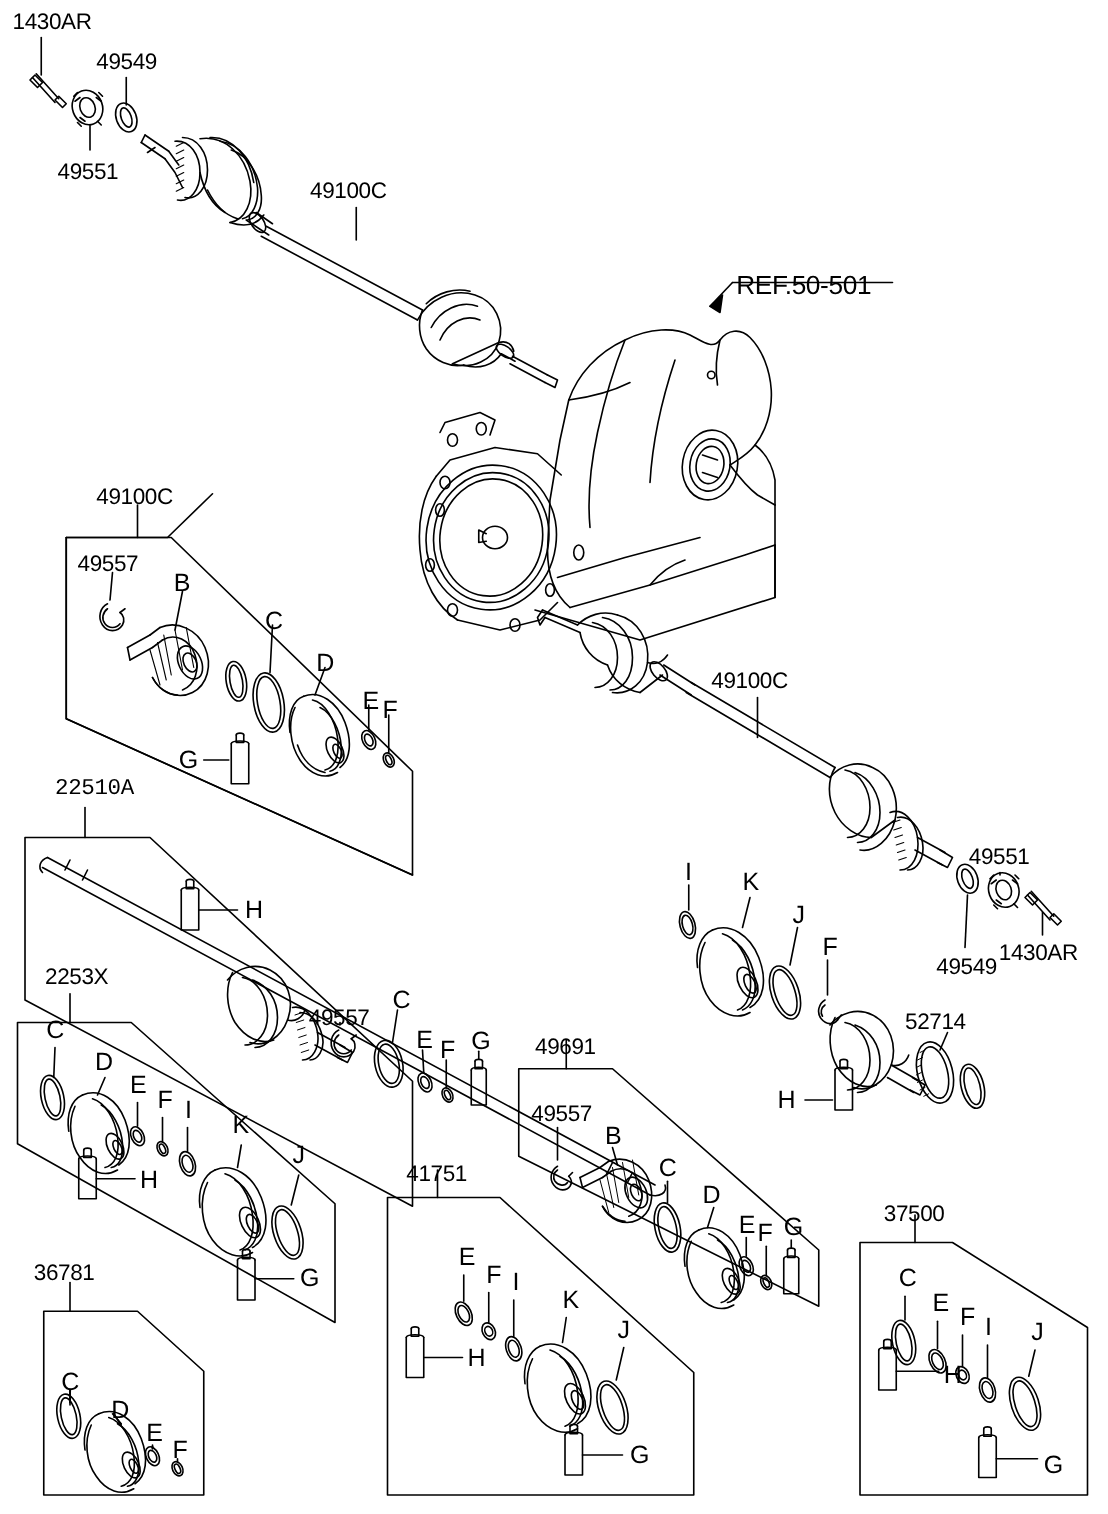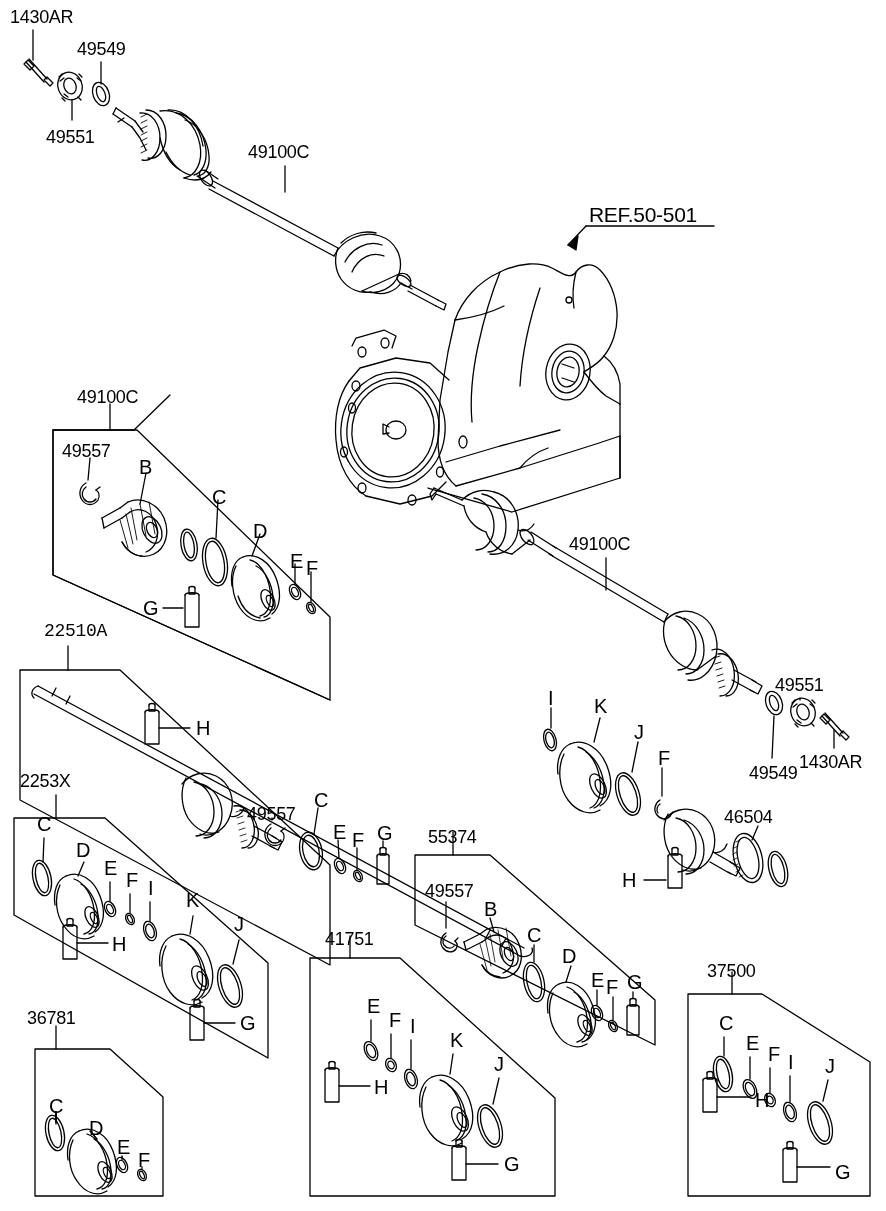--- a/index.html
+++ b/index.html
@@ -715,21 +715,21 @@
   </g>
   <path d="M797 1167 L830 1167"></path>
 
   </g>
 </svg>
 
 <div class="lbl partno" style="left:10px;top:8px;">1430AR</div>
 <div class="lbl partno" style="left:77px;top:40px;">49549</div>
 <div class="lbl partno" style="left:46px;top:128px;">49551</div>
 <div class="lbl partno" style="left:248px;top:143px;">49100C</div>
-<div class="lbl ref" style="left:589px;top:204px;text-align:right;">REF.50-501</div>
+<div class="lbl ref" style="left:589px;top:218px;text-align:right;">REF.50-501</div>
 
 <div class="lbl partno" style="left:77px;top:388px;">49100C</div>
 <div class="lbl partno" style="left:62px;top:442px;">49557</div>
 <div class="lbl letter" style="left:139px;top:457px;">B</div>
 <div class="lbl letter" style="left:212px;top:487px;">C</div>
 <div class="lbl letter" style="left:253px;top:521px;">D</div>
 <div class="lbl letter" style="left:290px;top:551px;">E</div>
 <div class="lbl letter" style="left:306px;top:558px;">F</div>
 <div class="lbl letter" style="left:143px;top:598px;">G</div>
 
@@ -737,29 +737,29 @@
 <div class="lbl letter" style="left:196px;top:718px;">H</div>
 <div class="lbl partno" style="left:247px;top:805px;">49557</div>
 <div class="lbl letter" style="left:314px;top:790px;">C</div>
 <div class="lbl letter" style="left:333px;top:822px;">E</div>
 <div class="lbl letter" style="left:352px;top:830px;">F</div>
 <div class="lbl letter" style="left:377px;top:823px;">G</div>
 <div class="lbl letter" style="left:548px;top:688px;">I</div>
 <div class="lbl letter" style="left:594px;top:696px;">K</div>
 <div class="lbl letter" style="left:634px;top:722px;">J</div>
 <div class="lbl letter" style="left:658px;top:748px;">F</div>
-<div class="lbl partno" style="left:724px;top:808px;">46504</div>
+<div class="lbl partno" style="left:724px;top:808px;">52714</div>
 <div class="lbl letter" style="left:622px;top:870px;">H</div>
 
 <div class="lbl partno" style="left:569px;top:535px;">49100C</div>
 <div class="lbl partno" style="left:775px;top:676px;">49551</div>
 <div class="lbl partno" style="left:749px;top:764px;">49549</div>
 <div class="lbl partno" style="left:799px;top:753px;">1430AR</div>
 
-<div class="lbl partno" style="left:20px;top:772px;">2253X</div>
+<div class="lbl partno" style="left:36px;top:772px;">2253X</div>
 <div class="lbl letter" style="left:37px;top:814px;">C</div>
 <div class="lbl letter" style="left:76px;top:840px;">D</div>
 <div class="lbl letter" style="left:104px;top:858px;">E</div>
 <div class="lbl letter" style="left:126px;top:870px;">F</div>
 <div class="lbl letter" style="left:148px;top:878px;">I</div>
 <div class="lbl letter" style="left:186px;top:890px;">K</div>
 <div class="lbl letter" style="left:234px;top:914px;">J</div>
 <div class="lbl letter" style="left:112px;top:934px;">H</div>
 <div class="lbl letter" style="left:240px;top:1013px;">G</div>
 
@@ -771,21 +771,21 @@
 
 <div class="lbl partno" style="left:325px;top:930px;">41751</div>
 <div class="lbl letter" style="left:367px;top:996px;">E</div>
 <div class="lbl letter" style="left:389px;top:1010px;">F</div>
 <div class="lbl letter" style="left:410px;top:1016px;">I</div>
 <div class="lbl letter" style="left:450px;top:1030px;">K</div>
 <div class="lbl letter" style="left:494px;top:1054px;">J</div>
 <div class="lbl letter" style="left:374px;top:1077px;">H</div>
 <div class="lbl letter" style="left:504px;top:1154px;">G</div>
 
-<div class="lbl partno" style="left:428px;top:828px;">55374</div>
+<div class="lbl partno" style="left:428px;top:828px;">49691</div>
 <div class="lbl partno" style="left:425px;top:882px;">49557</div>
 <div class="lbl letter" style="left:484px;top:899px;">B</div>
 <div class="lbl letter" style="left:527px;top:925px;">C</div>
 <div class="lbl letter" style="left:562px;top:946px;">D</div>
 <div class="lbl letter" style="left:591px;top:970px;">E</div>
 <div class="lbl letter" style="left:606px;top:977px;">F</div>
 <div class="lbl letter" style="left:627px;top:972px;">G</div>
 
 <div class="lbl partno" style="left:707px;top:962px;">37500</div>
 <div class="lbl letter" style="left:719px;top:1013px;">C</div>

